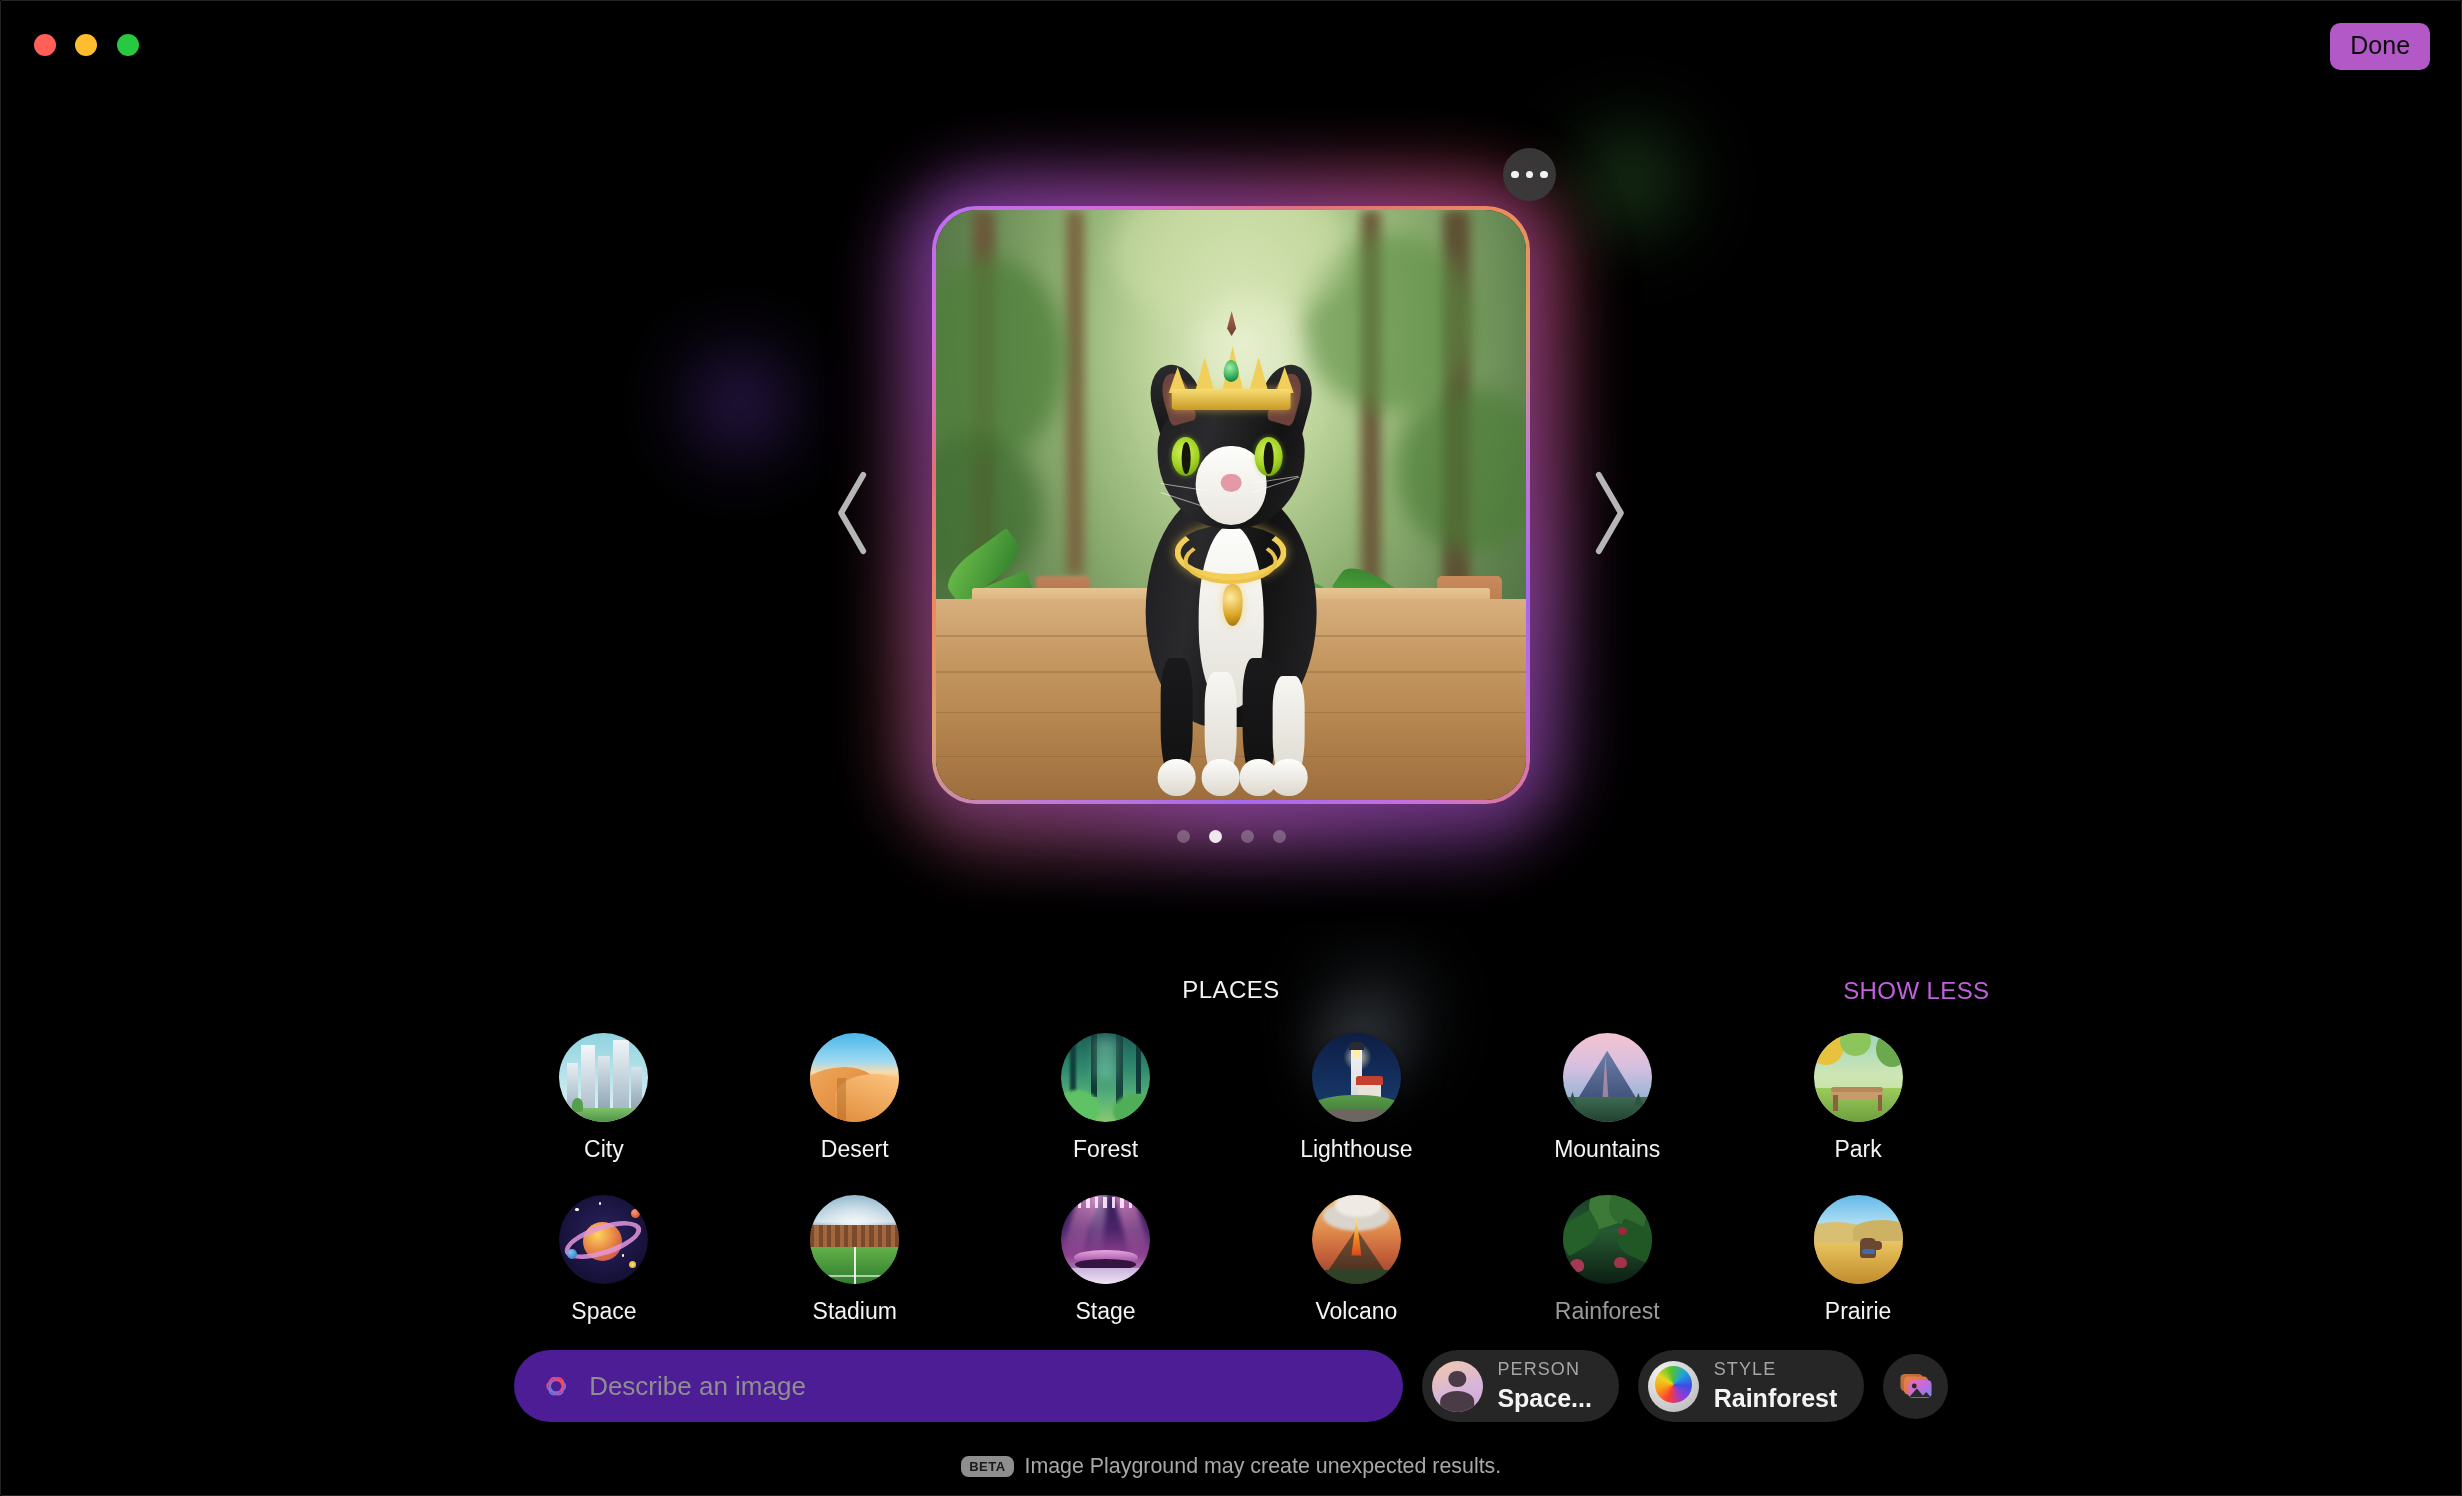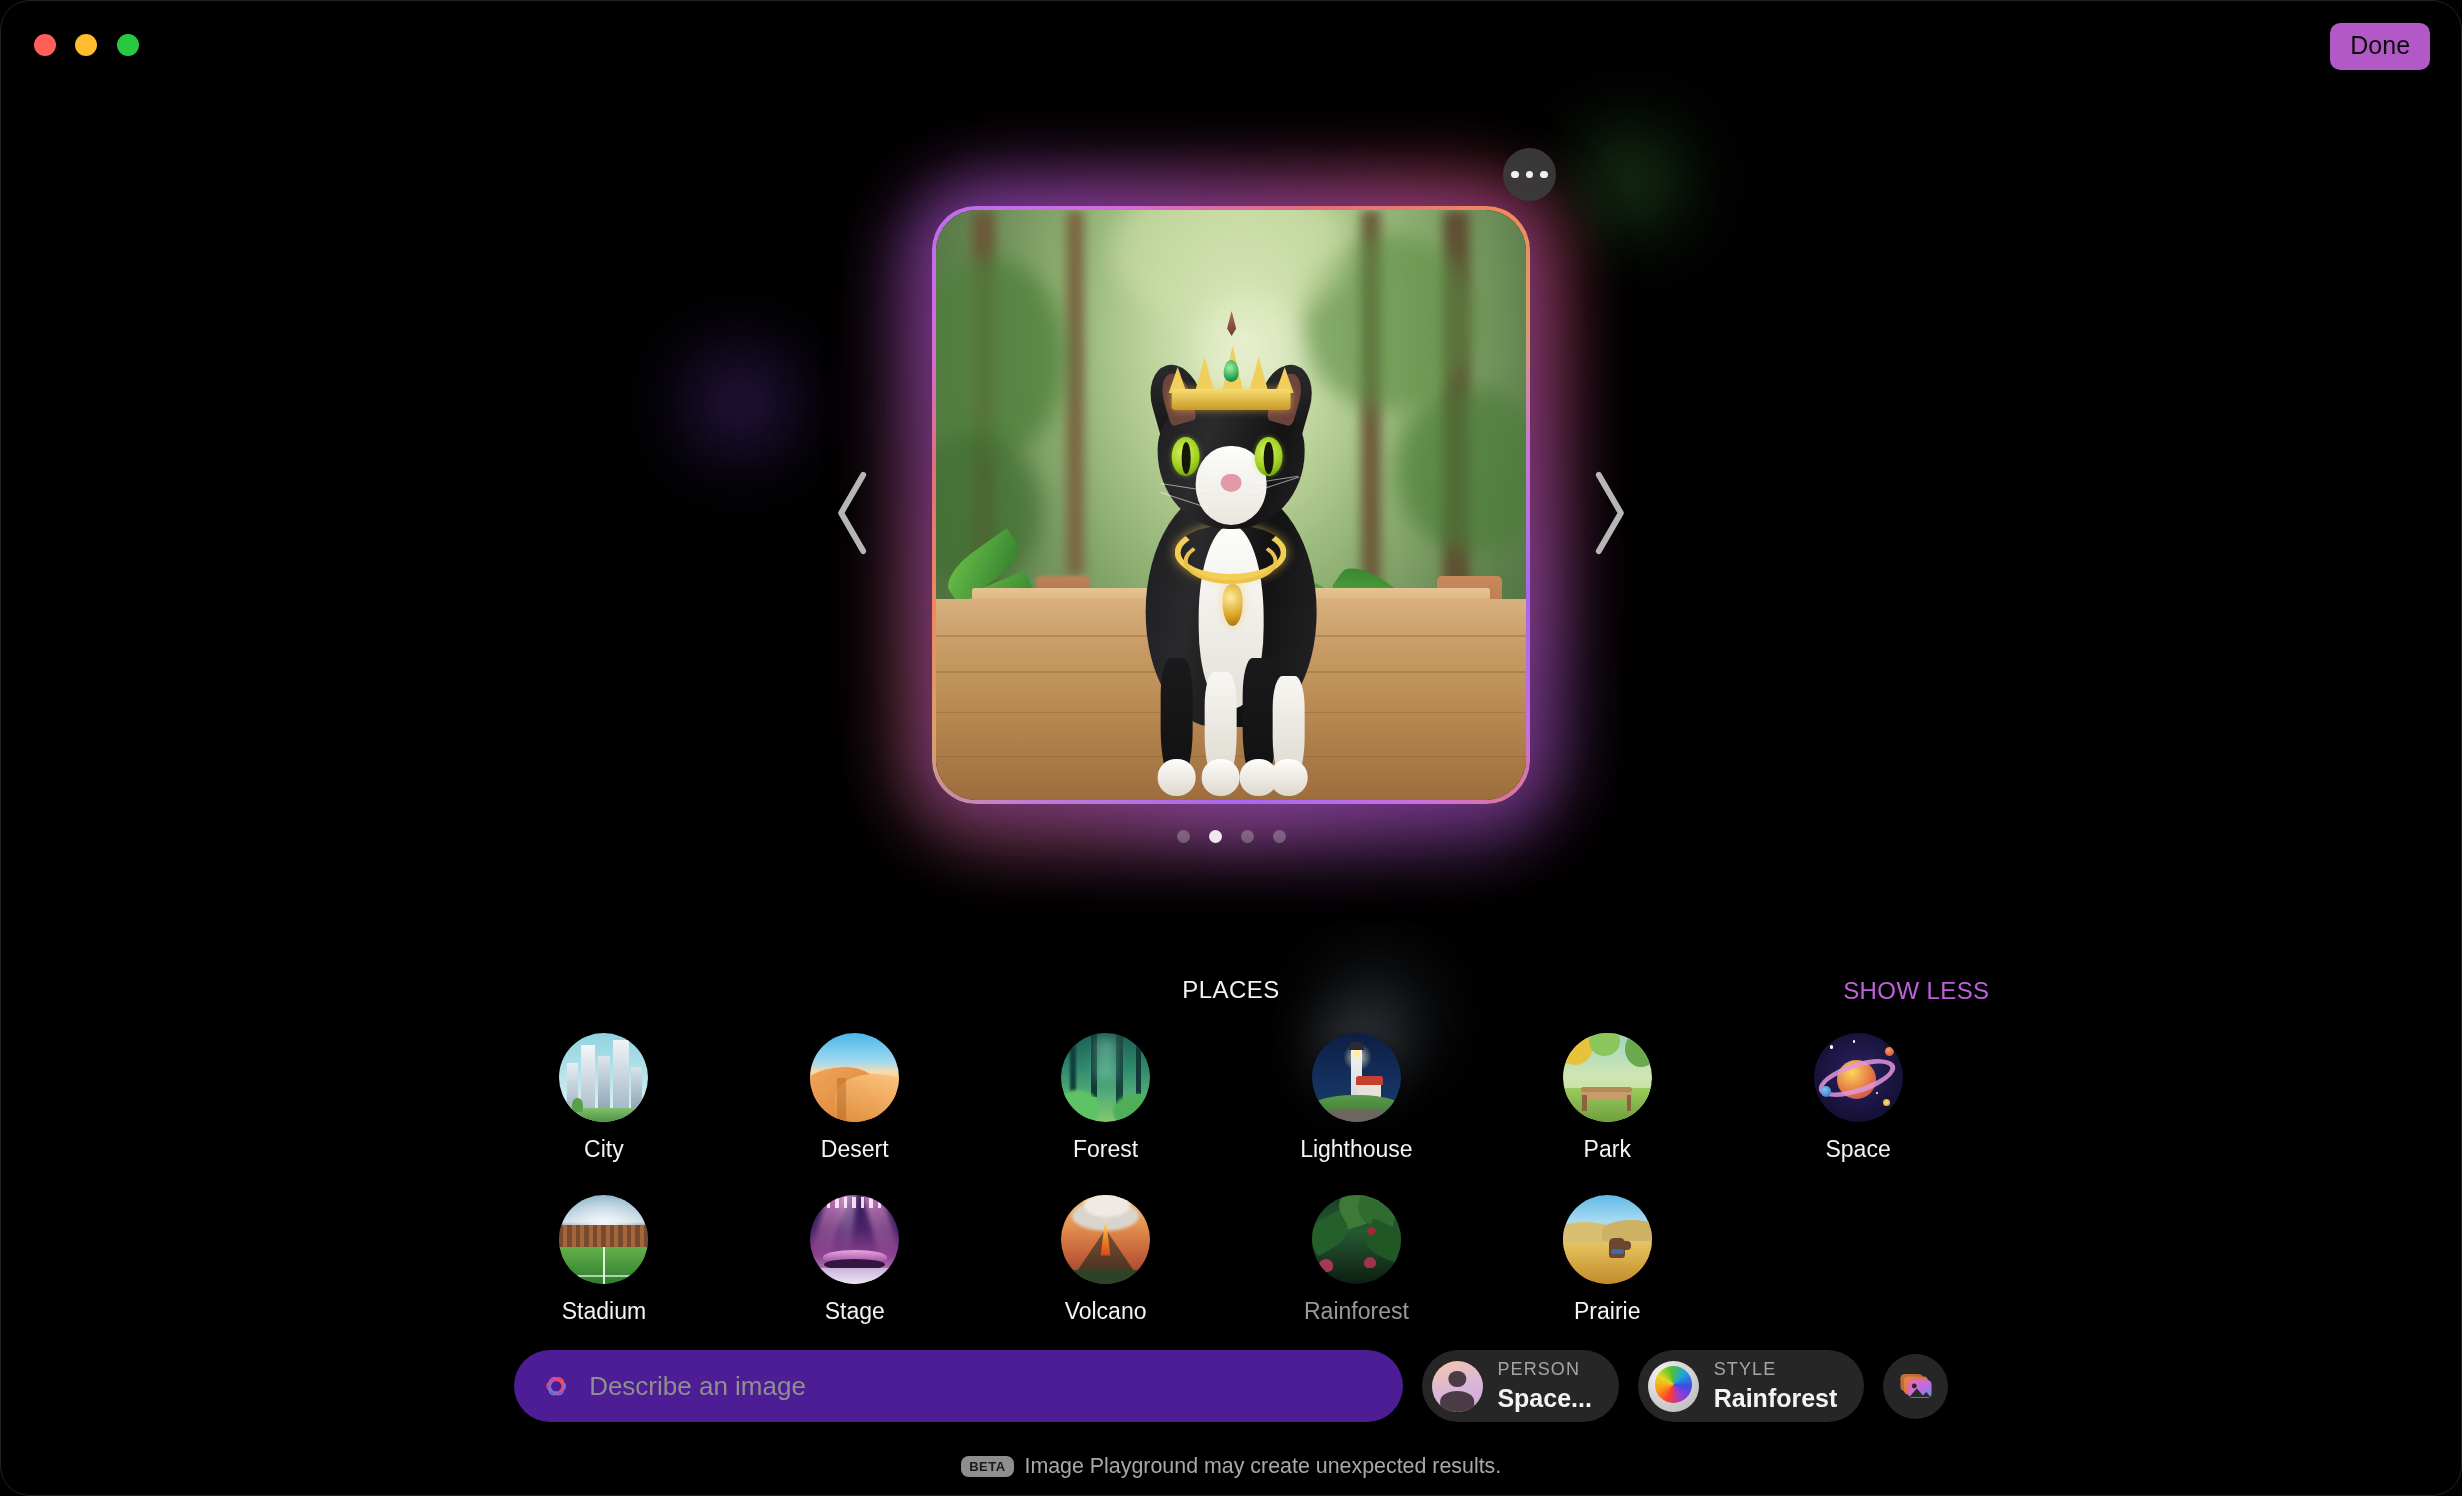--- a/index.html
+++ b/index.html
@@ -5,21 +5,21 @@
   * { box-sizing: border-box; margin: 0; padding: 0; }
   html, body {
     width: 2462px; height: 1496px;
     background: #000;
     font-family: "Liberation Sans", sans-serif;
     overflow: hidden;
   }
   .window {
     position: absolute; inset: 0;
     background: #000;
-    border-radius: 30px;
+    border-radius: 2px;
     overflow: hidden;
     border: 0.9px solid #232323;
   }
 
   
   .titlebar {
     position: absolute; top: 0; left: 0; right: 0; height: 89px;
     z-index: 40;
   }
   .traffic {
@@ -581,20 +581,31 @@
     <div style="position:absolute;left:36%;top:10%;width:30%;height:34%;background:radial-gradient(circle,rgba(255,245,200,.85),rgba(255,245,200,0) 70%)"></div>
     <div style="position:absolute;left:44%;top:14%;width:12%;height:56%;background:linear-gradient(#f4f4f4,#d8dce0)"></div>
     <div style="position:absolute;left:42%;top:10%;width:16%;height:9%;background:#2a2a33;border-radius:40% 40% 0 0"></div>
     <div style="position:absolute;left:46%;top:19%;width:8%;height:8%;background:#ffeea0;border-radius:1.7px"></div>
     <div style="position:absolute;left:52%;top:54%;width:26%;height:22%;background:#e8e2da"></div>
     <div style="position:absolute;left:50%;top:48%;width:30%;height:10%;background:#c4402f;border-radius:2.6px 2.6px 0 0"></div>
     <div style="position:absolute;left:0;bottom:0;right:0;height:30%;background:linear-gradient(#5a9c4a,#3c6e33);border-radius:46% 46% 0 0"></div>
     <div style="position:absolute;left:0;bottom:0;right:0;height:13%;background:#6d6560;border-radius:40% 40% 0 0"></div>
           </div>
           <div class="place-label">Lighthouse</div>
+        </div>
+        <div class="place">
+          <div class="thumb">
+    <div style="position:absolute;inset:0;background:linear-gradient(#f4c3cf 0%,#d9c0e0 36%,#a9b8d9 64%,#7f95bf 100%)"></div>
+    <div style="position:absolute;left:12%;bottom:18%;width:76%;height:62%;background:linear-gradient(#6c7fa8,#3c4c74);clip-path:polygon(50% 0,100% 100%,0 100%)"></div>
+    <div style="position:absolute;left:44%;bottom:18%;width:8%;height:56%;background:rgba(255,190,190,.45);clip-path:polygon(50% 0,100% 100%,0 100%)"></div>
+    <div style="position:absolute;left:0;bottom:0;right:0;height:28%;background:linear-gradient(#3e6b52,#22402f)"></div>
+    <div style="position:absolute;left:6%;bottom:18%;width:10%;height:16%;background:#2d5540;clip-path:polygon(50% 0,100% 100%,0 100%)"></div>
+    <div style="position:absolute;left:80%;bottom:18%;width:10%;height:15%;background:#2d5540;clip-path:polygon(50% 0,100% 100%,0 100%)"></div>
+          </div>
+          <div class="place-label">Mountains</div>
         </div>
         <div class="place">
           <div class="thumb">
     <div style="position:absolute;inset:0;background:linear-gradient(#9fd5c0 0%,#cfe6b4 48%,#b5d98a 100%)"></div>
     <div style="position:absolute;left:-6%;top:-6%;width:40%;height:42%;background:#e8c23c;border-radius:50%"></div>
     <div style="position:absolute;right:-6%;top:-2%;width:36%;height:40%;background:#6aa94e;border-radius:50%"></div>
     <div style="position:absolute;left:30%;top:-8%;width:34%;height:34%;background:#8cc55c;border-radius:50%"></div>
     <div style="position:absolute;left:0;bottom:0;right:0;height:38%;background:linear-gradient(#9ccb5c,#6d9f3d)"></div>
     <div style="position:absolute;left:20%;bottom:26%;width:58%;height:8%;background:#c79b6a;border-radius:2.6px"></div>
     <div style="position:absolute;left:20%;bottom:34%;width:58%;height:5%;background:#b5885a;border-radius:2.6px"></div>

